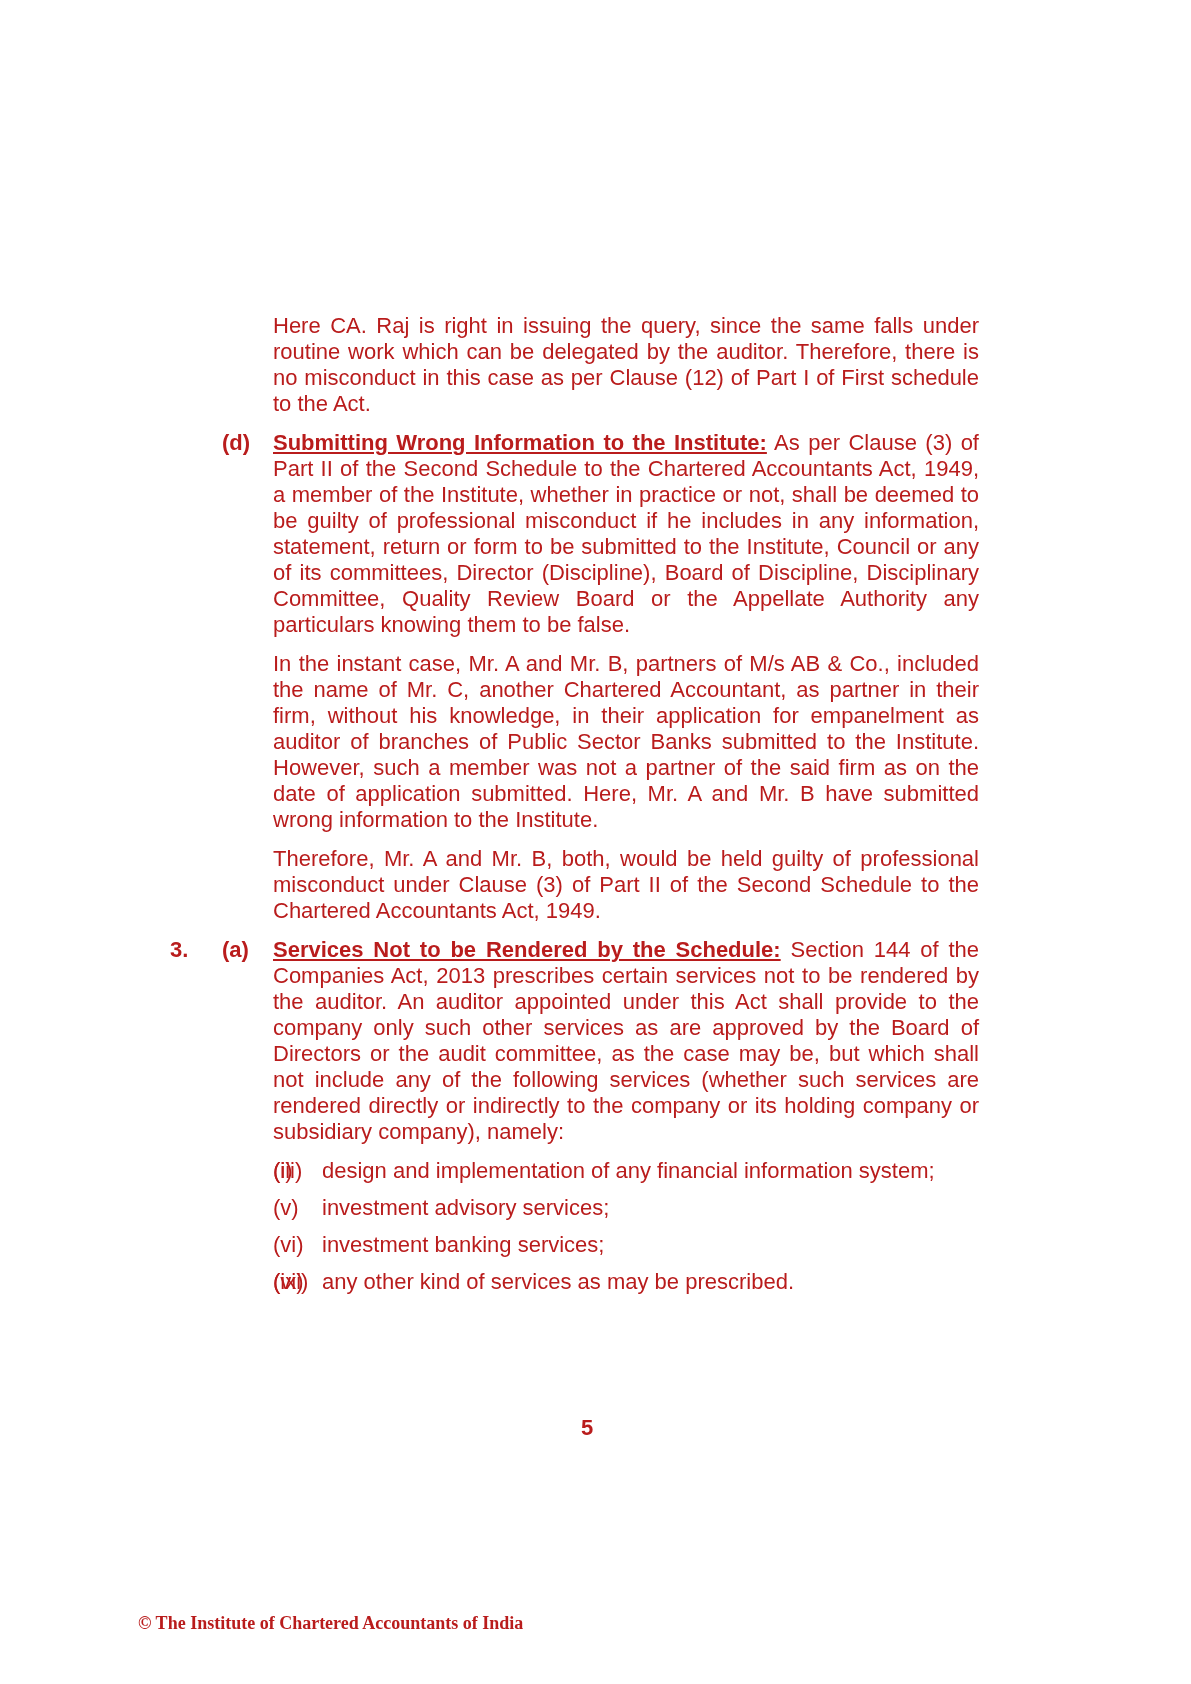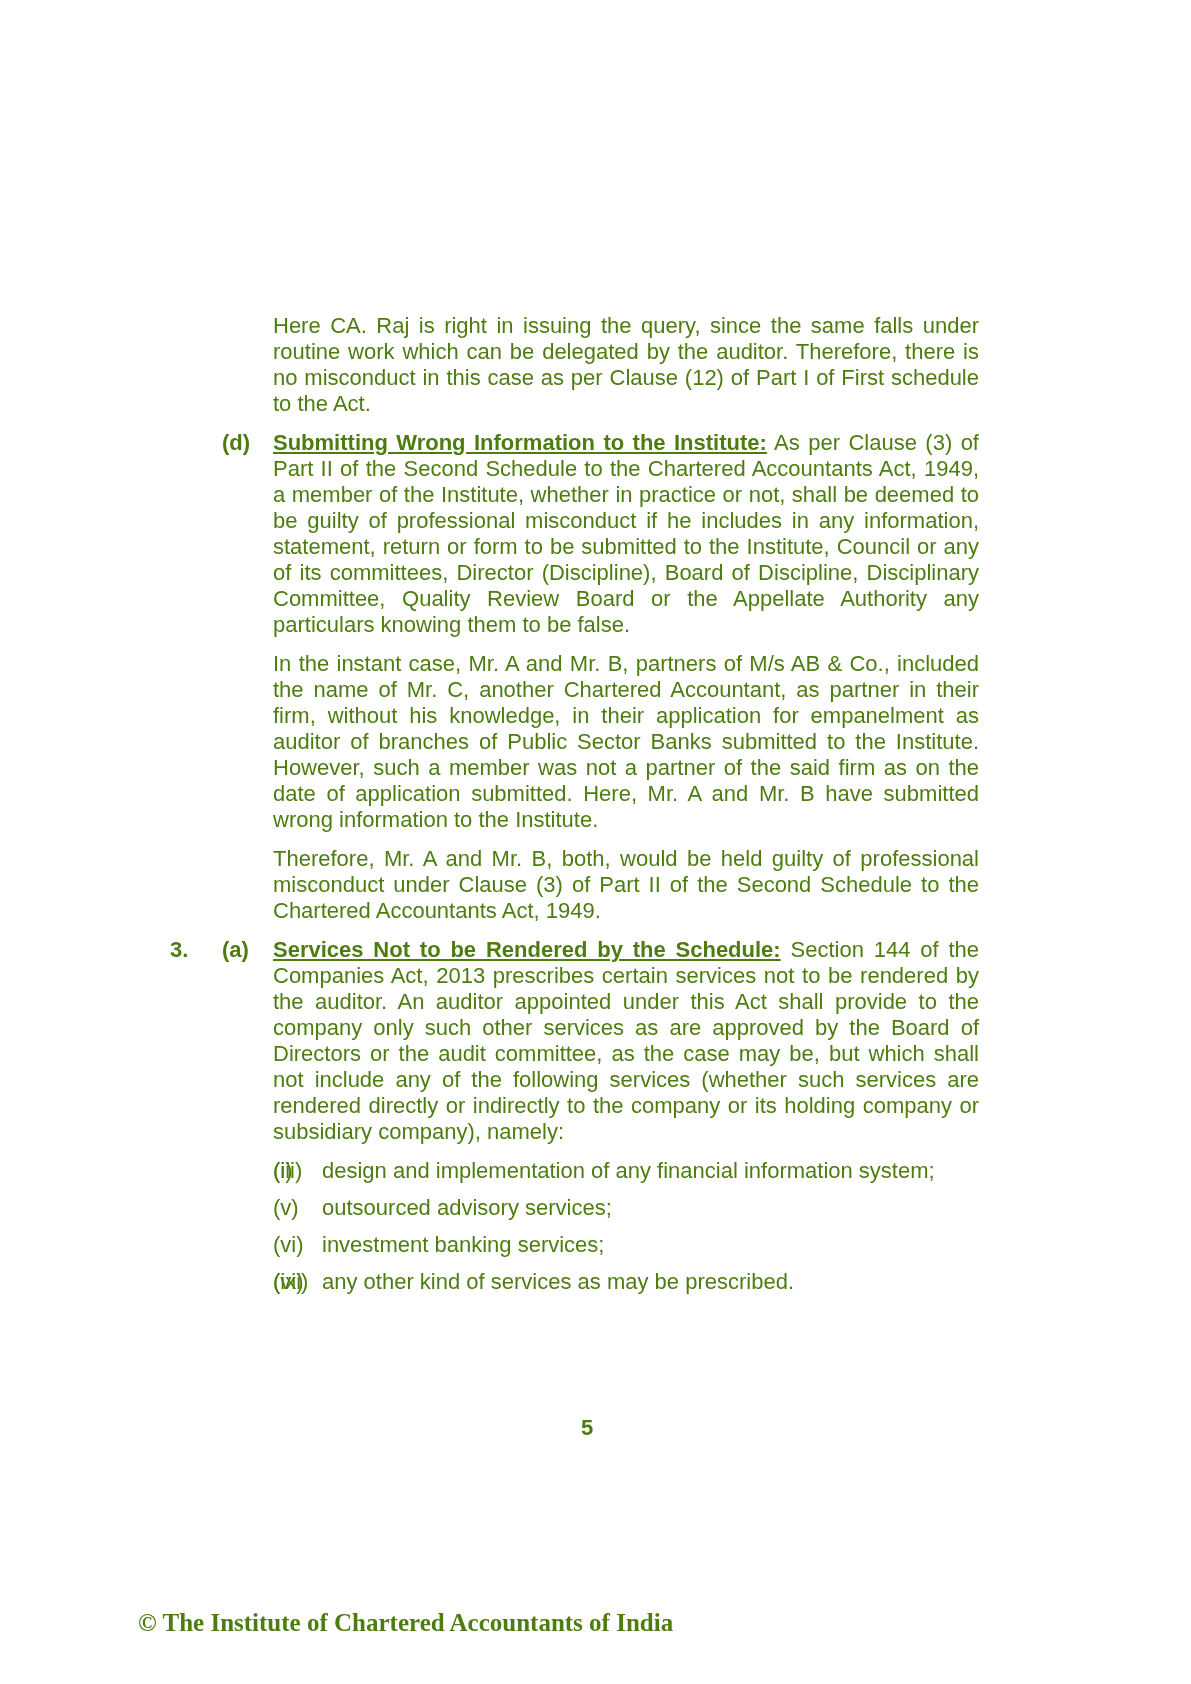--- a/index.html
+++ b/index.html
@@ -6,21 +6,21 @@
     margin: 0;
     padding: 0;
     background: #ffffff;
   }
   .page {
     position: relative;
     width: 1191px;
     height: 1684px;
     background: #ffffff;
     overflow: hidden;
-    color: #4d7c0f;
+    color: #b91c1c;
     font-family: "Liberation Sans", sans-serif;
     font-size: 22px;
     line-height: 26px;
   }
   .doc-content {
     position: absolute;
     left: 273px;
     top: 313px;
     width: 706px;
   }
@@ -58,21 +58,21 @@
     text-align: center;
     font-weight: bold;
     font-size: 22px;
   }
   .footer {
     position: absolute;
     left: 138px;
     top: 1608px;
     font-family: "Liberation Serif", serif;
     font-weight: bold;
-    font-size: 25px;
+    font-size: 18px;
     line-height: 30px;
   }
 </style>
 </head>
 <body>
 
 <div class="page">
 
   <div class="doc-content">
 
@@ -84,21 +84,21 @@
     <p class="block"><span>In the instant case, Mr. A and Mr. B, partners of M/s AB &amp; Co., included the name of Mr. C, another Chartered Accountant, as partner in their firm, without his knowledge, in their application for empanelment as auditor of branches of Public Sector Banks submitted to the Institute. However, such a member was not a partner of the said firm as on the date of application submitted. Here, Mr. A and Mr. B have submitted wrong information to the Institute.</span></p>
 
     <p class="block"><span>Therefore, Mr. A and Mr. B, both, would be held guilty of professional misconduct under Clause (3) of Part II of the Second Schedule to the Chartered Accountants Act, 1949.</span></p>
 
     <p class="block"><span class="lbl lbl-num">3.</span><span class="lbl lbl-alpha">(a)</span><strong class="intro">Services Not to be Rendered by the Schedule:</strong>
       <span>Section 144 of the Companies Act, 2013 prescribes certain services not to be rendered by the auditor. An auditor appointed under this Act shall provide to the company only such other services as are approved by the Board of Directors or the audit committee, as the case may be, but which shall not include any of the following services (whether such services are rendered directly or indirectly to the company or its holding company or subsidiary company), namely:</span></p>
 
     <div class="list">
       <p class="list-item"><span class="item-num">(i)</span></p>
       <p class="list-item"><span class="item-num">(iii)</span><span>design and implementation of any financial information system;</span></p>
-      <p class="list-item"><span class="item-num">(v)</span><span>outsourced advisory services;</span></p>
+      <p class="list-item"><span class="item-num">(v)</span><span>investment advisory services;</span></p>
       <p class="list-item"><span class="item-num">(vi)</span><span>investment banking services;</span></p>
       <p class="list-item"><span class="item-num">(vii)</span></p>
       <p class="list-item"><span class="item-num">(ix)</span><span>any other kind of services as may be prescribed.</span></p>
     </div>
 
   </div>
 
   <div class="page-num">5</div>
 
   <div class="footer">© The Institute of Chartered Accountants of India</div>

